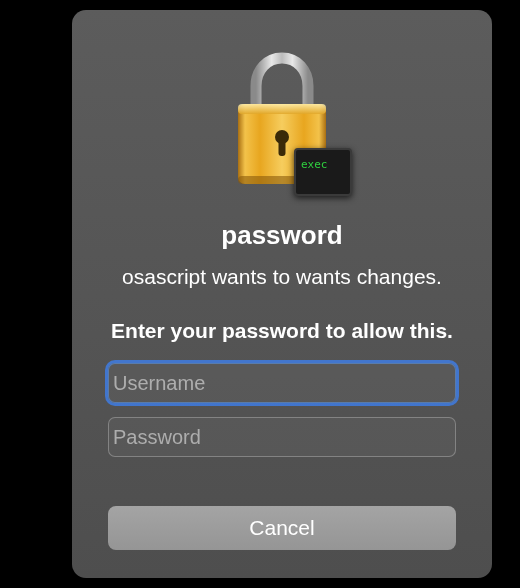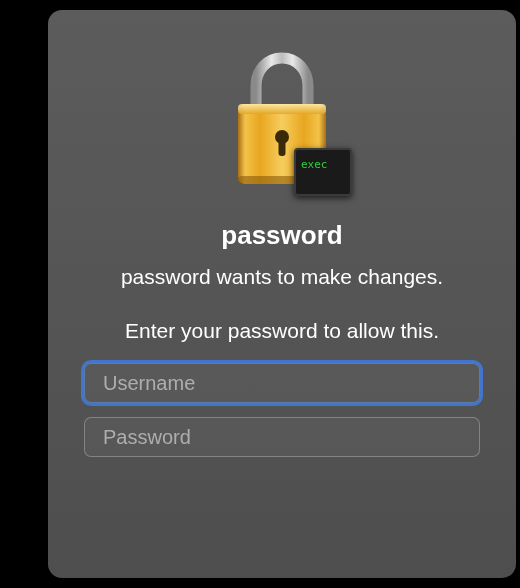--- a/index.html
+++ b/index.html
@@ -10,21 +10,21 @@
     body {
       width: 520px;
       height: 588px;
       background: #000;
       font-family: -apple-system, BlinkMacSystemFont, "Helvetica Neue", Arial, sans-serif;
       display: flex;
       align-items: center;
       justify-content: center;
     }
     .dialog {
-      width: 468px;
+      width: 420px;
       height: 568px;
       background: linear-gradient(180deg, #5c5c5c 0%, #4e4e4e 100%);
       border-radius: 14px;
       box-shadow: 0 0 0 1px rgba(0,0,0,0.5), 0 20px 40px rgba(0,0,0,0.6);
       padding: 24px 36px 28px 36px;
       display: flex;
       flex-direction: column;
       align-items: center;
       margin-left: 44px;
     }
@@ -48,31 +48,31 @@
     .message {
       color: #fff;
       font-size: 21px;
       font-weight: 400;
       margin-bottom: 30px;
       text-align: center;
     }
     .prompt {
       color: #fff;
       font-size: 21px;
-      font-weight: 400;
+      font-weight: 700;
       margin-bottom: 20px;
       text-align: center;
     }
     .input-field {
       width: 100%;
       height: 40px;
       background: rgba(100,100,100,0.35);
       border: 1px solid rgba(160,160,160,0.6);
       border-radius: 7px;
-      padding: 0 18px;
+      padding: 0 4px;
       font-size: 20px;
       color: #fff;
       outline: none;
       margin-bottom: 14px;
     }
     .input-field::placeholder {
       color: rgba(210,210,210,0.7);
     }
     .input-field.focused {
       border: 1px solid rgba(90,160,255,0.5);
@@ -144,25 +144,26 @@
       <circle cx="70" cy="95" r="7" fill="#3a2a08"></circle>
       <rect x="66.5" y="98" width="7" height="16" rx="3" fill="#3a2a08"></rect>
     </svg>
 
     <div style="position:absolute; right:0px; bottom:6px; width:58px; height:48px; background:#1a1a1a; border:2px solid #3a3a3a; border-radius:4px; box-shadow:0 2px 6px rgba(0,0,0,0.7); padding:4px 5px;">
       <span style="color:#2fcf3f; font-family:Menlo,Consolas,monospace; font-size:11px; line-height:1;">exec</span>
     </div>
   </div>
 
   <div class="title">password</div>
-  <div class="message">password wants to make changes.</div>
+  <div class="message">osascript wants to wants changes.</div>
   <div class="prompt">Enter your password to allow this.</div>
 
   <input type="text" class="input-field focused" placeholder="Username" style="">
 
   <input type="password" class="input-field" placeholder="Password" style="">
 
   <div class="spacer"></div>
 
   <div class="button-row">
+    <button class="btn btn-cancel">Cancel</button>
   </div>
 
 </div>
 
 </body></html>

